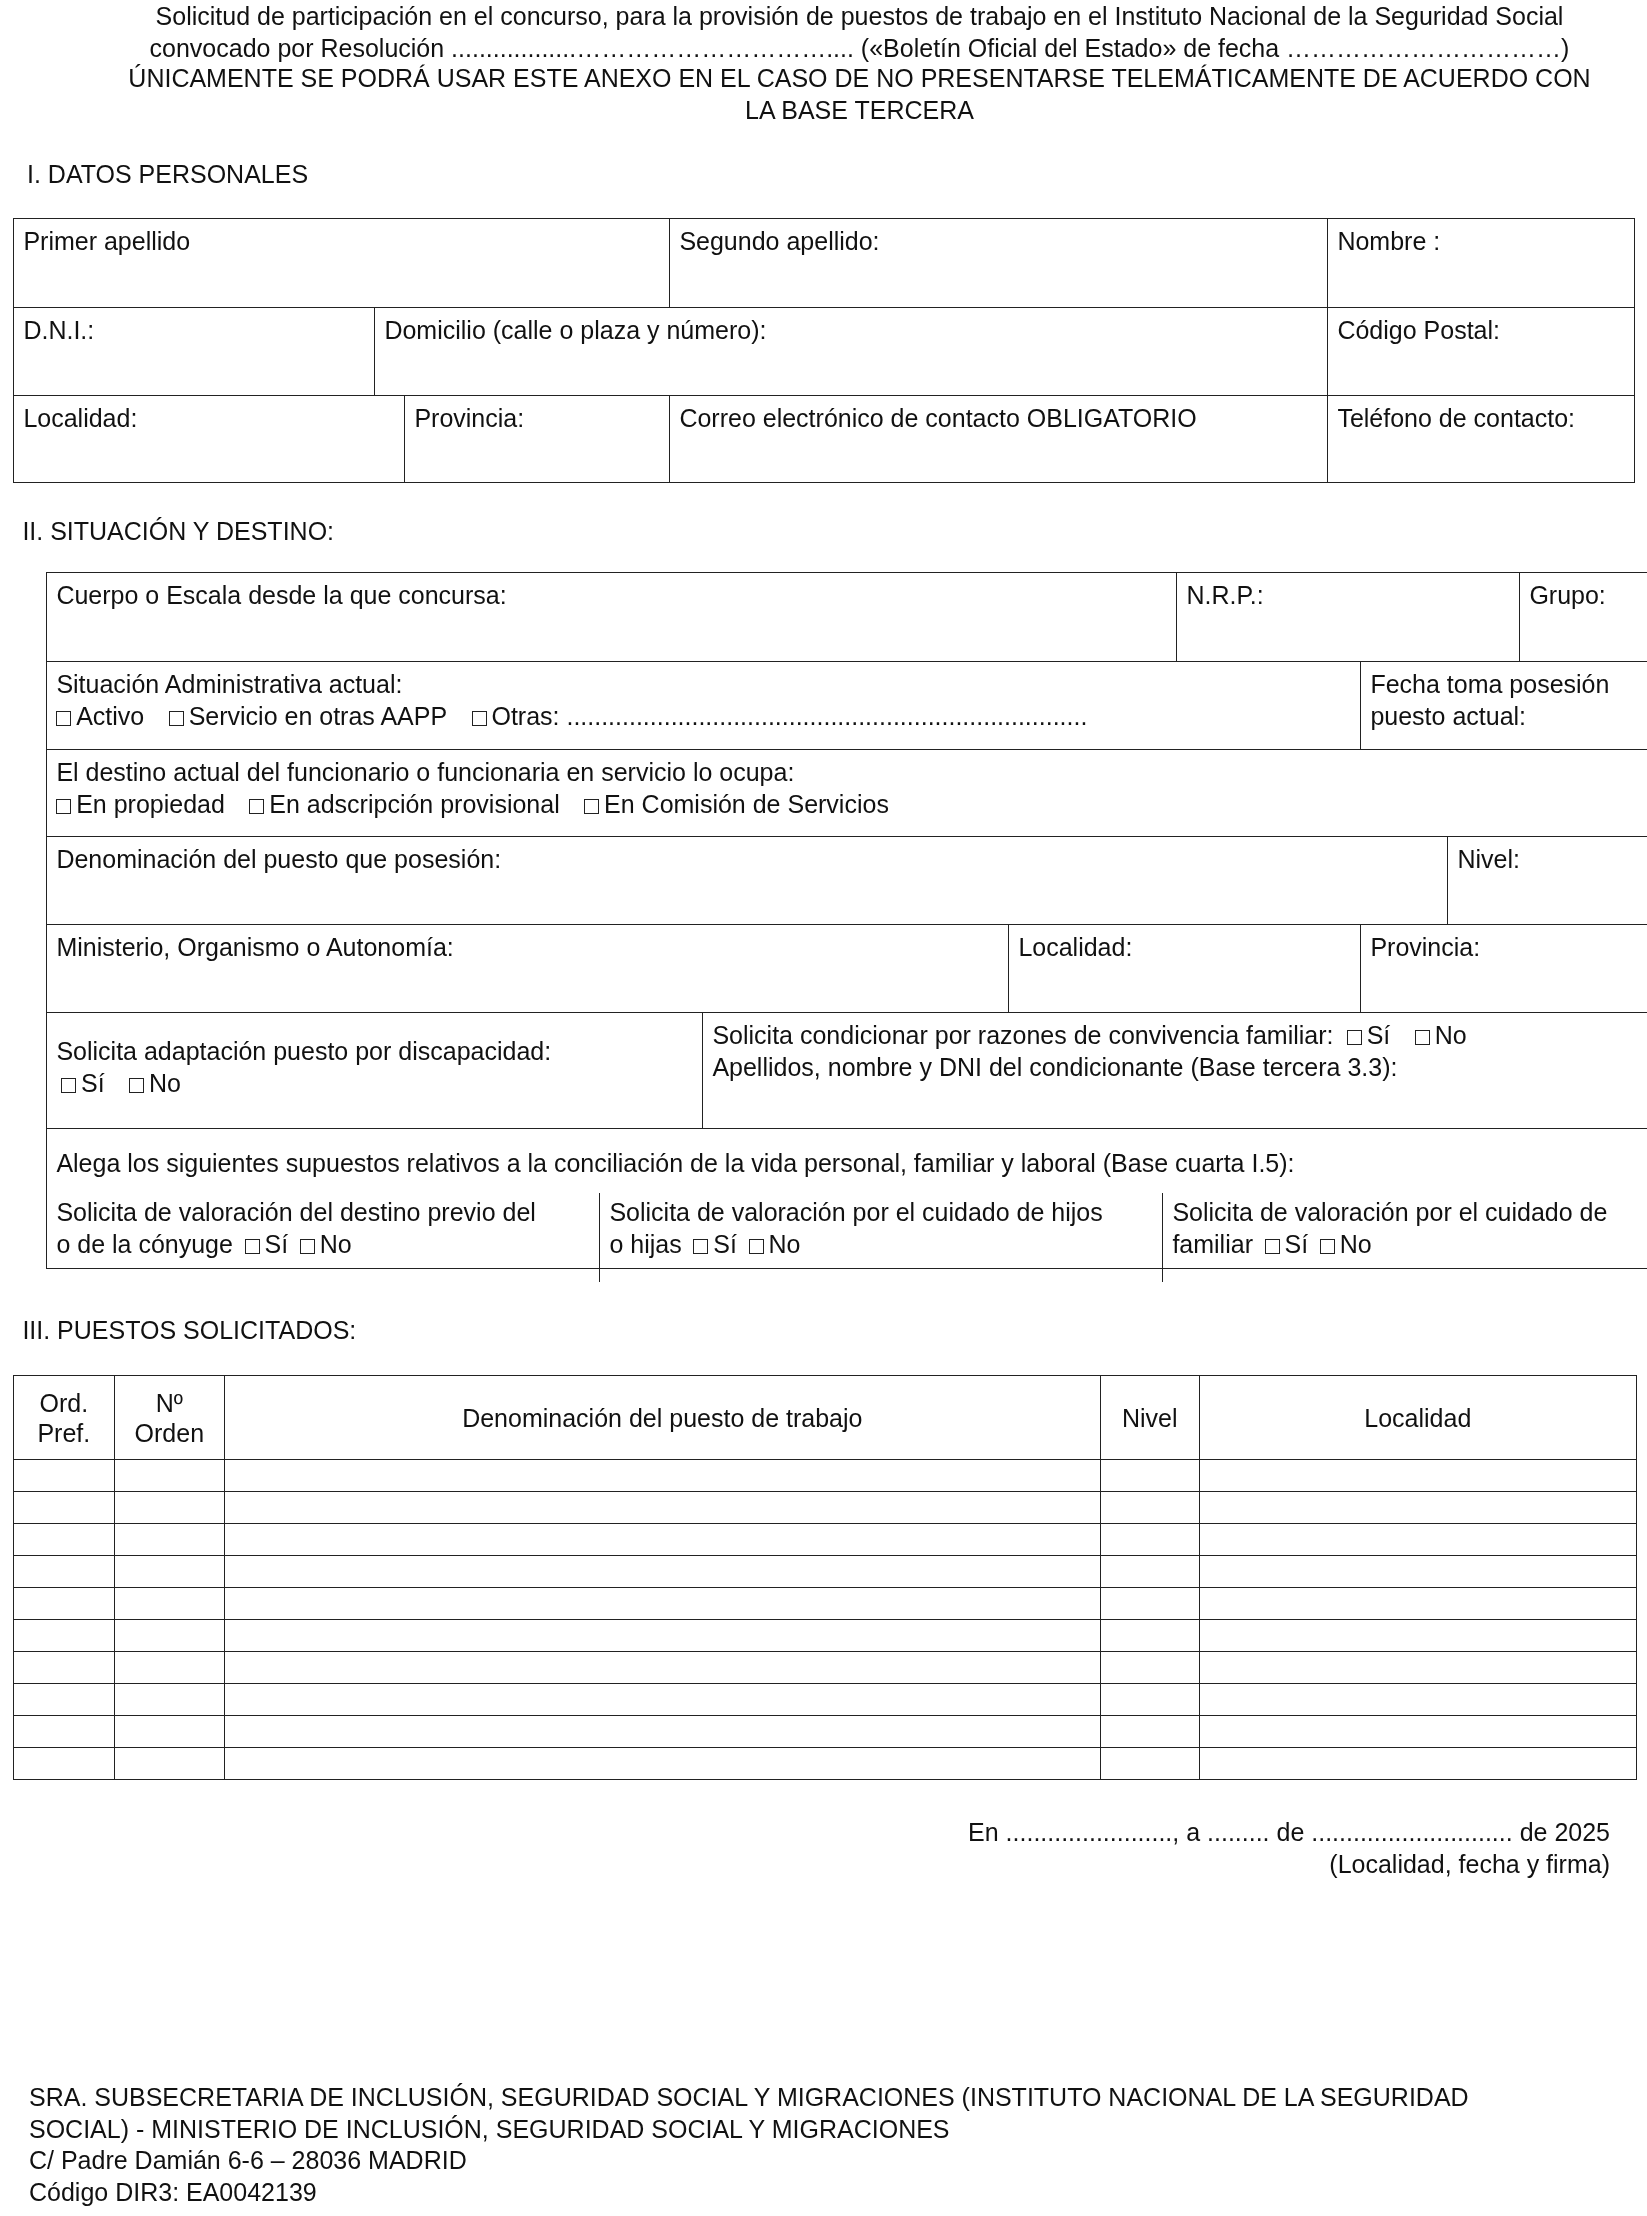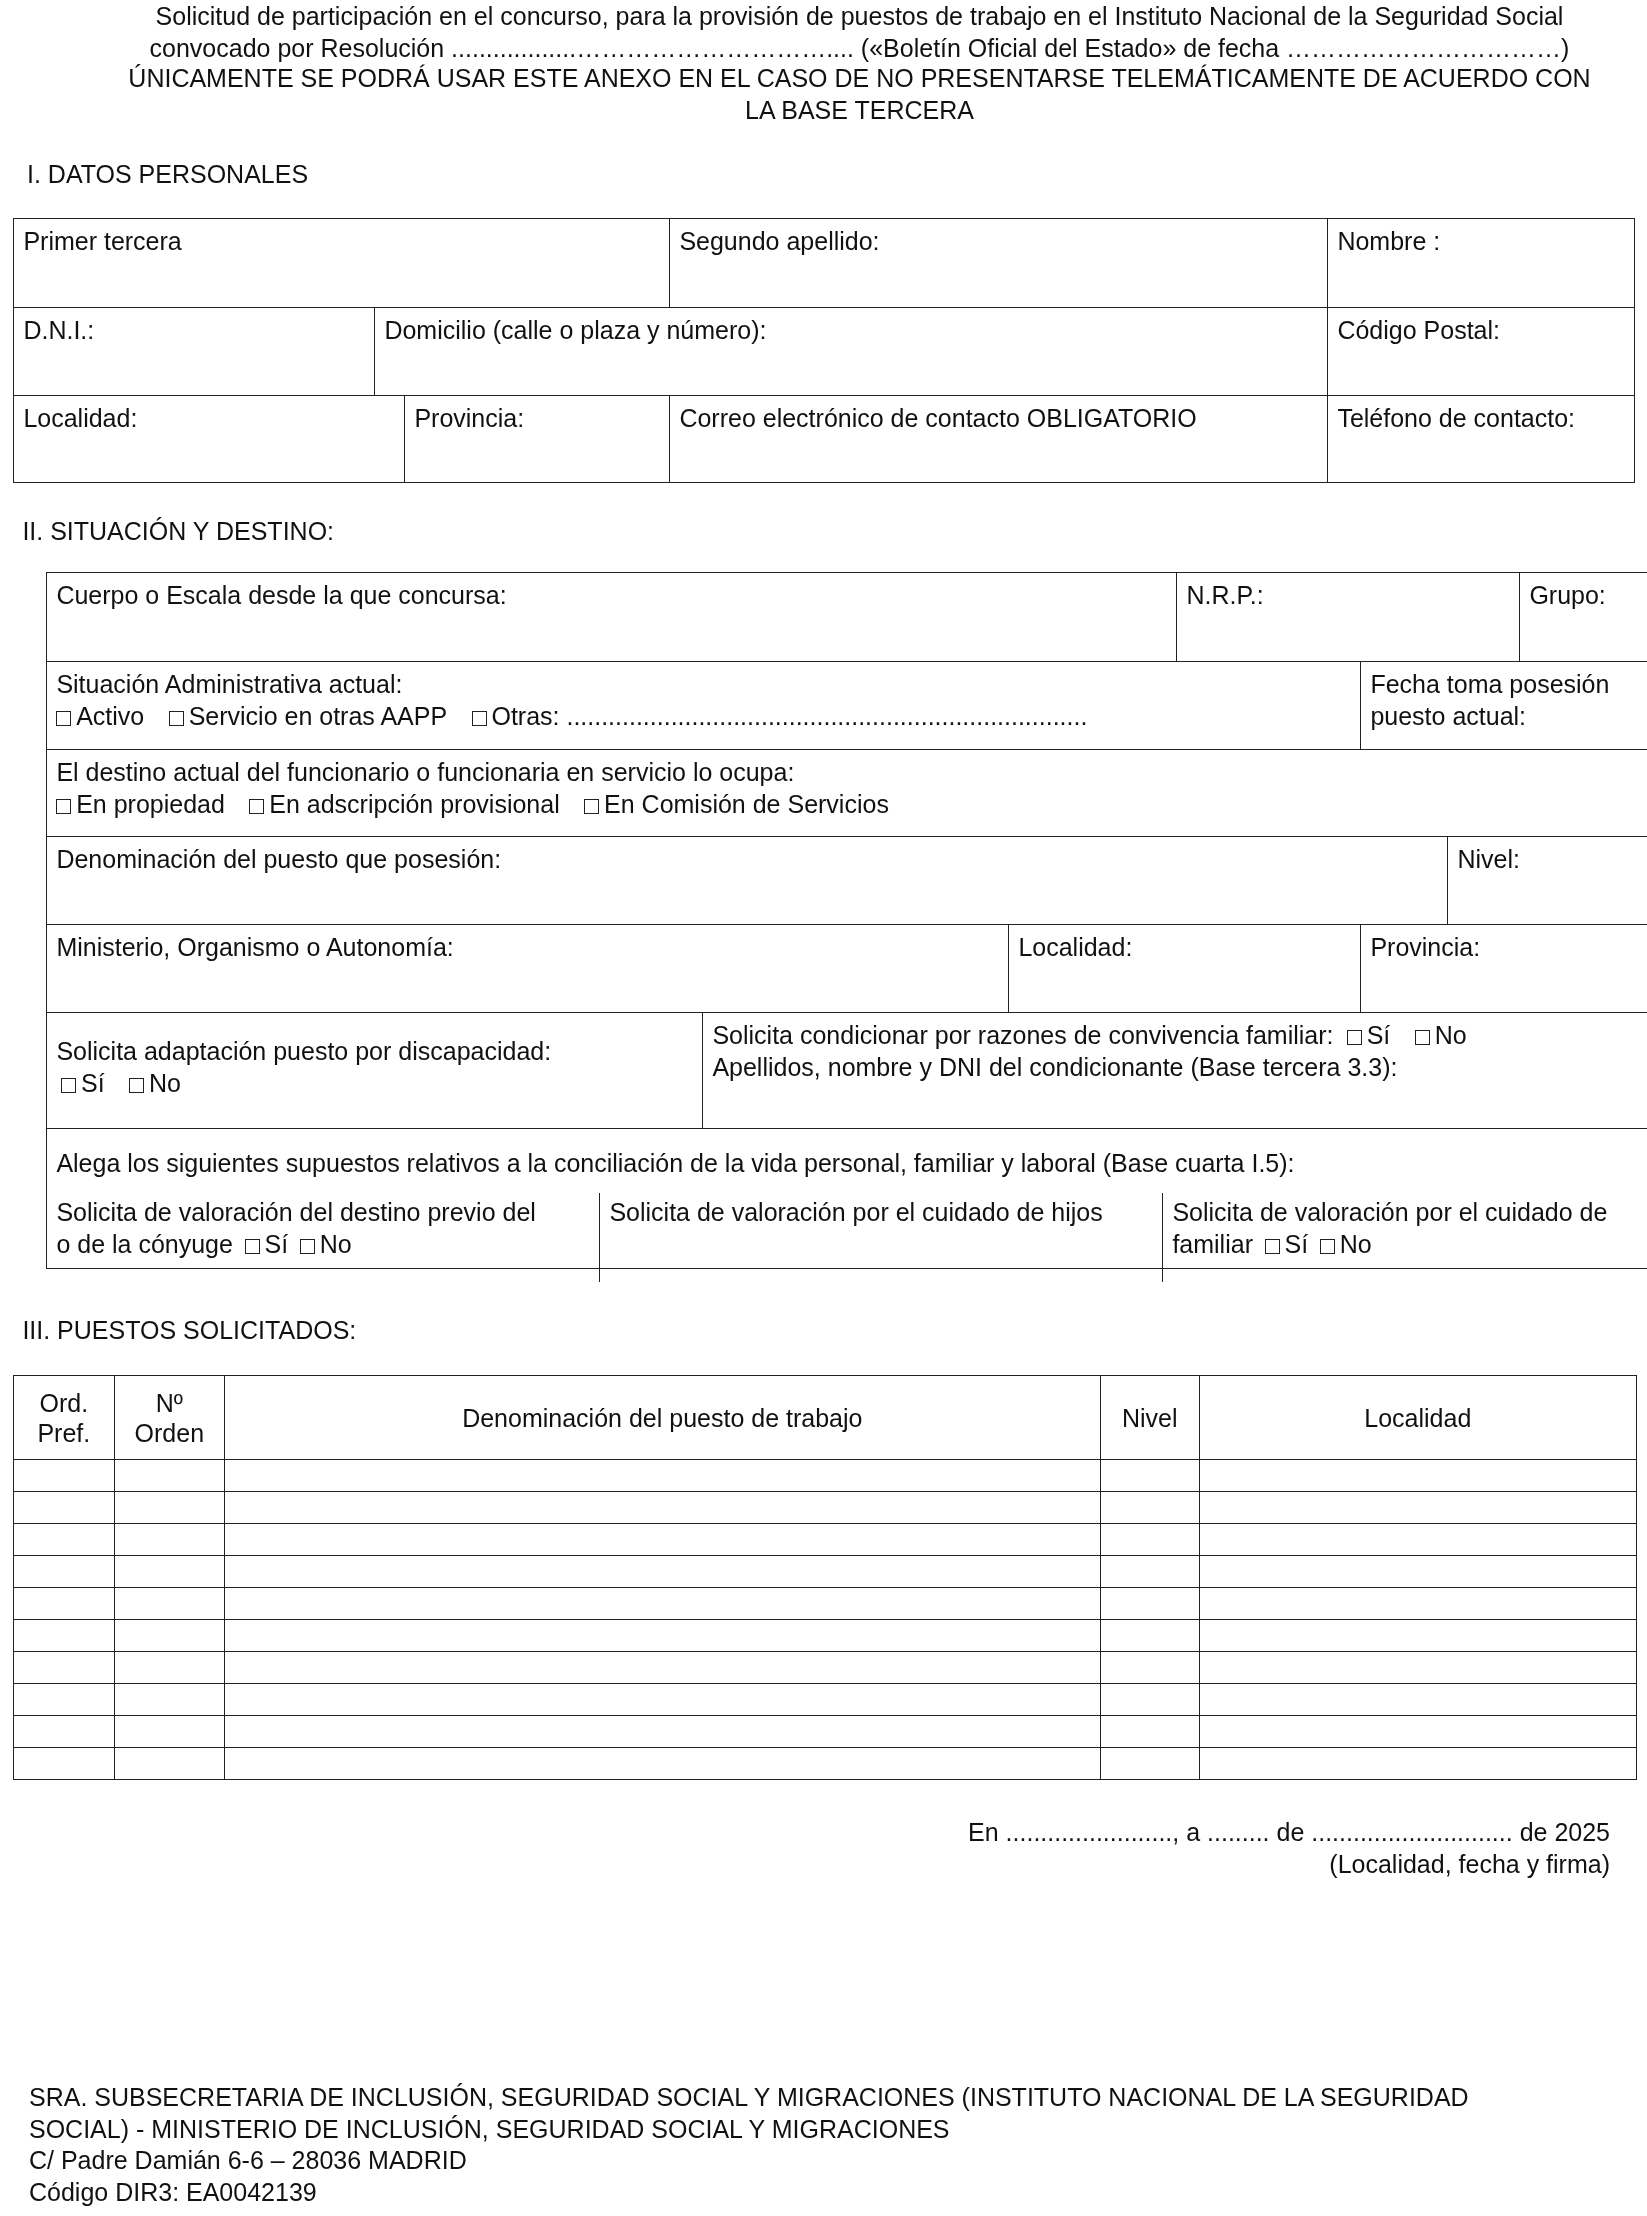--- a/index.html
+++ b/index.html
@@ -29,21 +29,21 @@
 
 <div class="abs hdr" style="top:0px;">Solicitud de participación en el concurso, para la provisión de puestos de trabajo en el Instituto Nacional de la Seguridad Social</div>
 <div class="abs hdr" style="top:32px;">convocado por Resolución ..................………………………….... («Boletín Oficial del Estado» de fecha ……………………………)</div>
 <div class="abs hdr" style="top:62px;">ÚNICAMENTE SE PODRÁ USAR ESTE ANEXO EN EL CASO DE NO PRESENTARSE TELEMÁTICAMENTE DE ACUERDO CON</div>
 <div class="abs hdr" style="top:94px;">LA BASE TERCERA</div>
 
 <div class="abs sec" style="top:158px; left:27px;">I. DATOS PERSONALES</div>
 
 <div class="tbl" style="top:218px; height:265px;">
   <div class="row first" style="top:0; height:88px;">
-    <div class="cell" style="left:0; width:655px;"><span>Primer tercera</span></div>
+    <div class="cell" style="left:0; width:655px;"><span>Primer apellido</span></div>
     <div class="cell bl" style="left:655px; width:658px;"><span>Segundo apellido:</span></div>
     <div class="cell bl" style="left:1313px; width:307px;"><span>Nombre :</span></div>
   </div>
   <div class="row" style="top:88px; height:88px;">
     <div class="cell" style="left:0; width:360px;"><span>D.N.I.:</span></div>
     <div class="cell bl" style="left:360px; width:952px;"><span>Domicilio (calle o plaza y número):</span></div>
     <div class="cell bl" style="left:1313px; width:307px;"><span>Código Postal:</span></div>
   </div>
   <div class="row" style="top:176px; height:88px;">
     <div class="cell" style="left:0; width:390px;"><span>Localidad:</span></div>
@@ -121,20 +121,23 @@
   <div class="row" style="top:555px; height:152px;">
     <div class="cell" style="left:0; width:1619px; height:auto; padding-top:17.6px;">Alega los siguientes supuestos relativos a la conciliación de la vida personal, familiar y laboral (Base cuarta I.5):</div>
     <div class="cell" style="left:0; top:64px; width:552px; height:89px; padding-top:3.2px;">
       <div>Solicita de valoración del destino previo del</div>
       <div><span>o de la cónyuge</span>
         <span class="cb" style="margin-left:4.8px;"></span><span>Sí</span>
         <span class="cb" style="margin-left:4.8px;"></span><span>No</span></div>
     </div>
     <div class="cell bl" style="left:552px; top:64px; width:562px; height:89px; padding-top:3.2px;">
       <div>Solicita de valoración por el cuidado de hijos</div>
+      <div><span>o hijas</span>
+        <span class="cb" style="margin-left:4.8px;"></span><span>Sí</span>
+        <span class="cb" style="margin-left:4.8px;"></span><span>No</span></div>
     </div>
     <div class="cell bl" style="left:1115px; top:64px; width:505px; height:89px; padding-top:3.2px;">
       <div>Solicita de valoración por el cuidado de</div>
       <div><span>familiar</span>
         <span class="cb" style="margin-left:4.8px;"></span><span>Sí</span>
         <span class="cb" style="margin-left:4.8px;"></span><span>No</span></div>
     </div>
   </div>
 </div>
 

